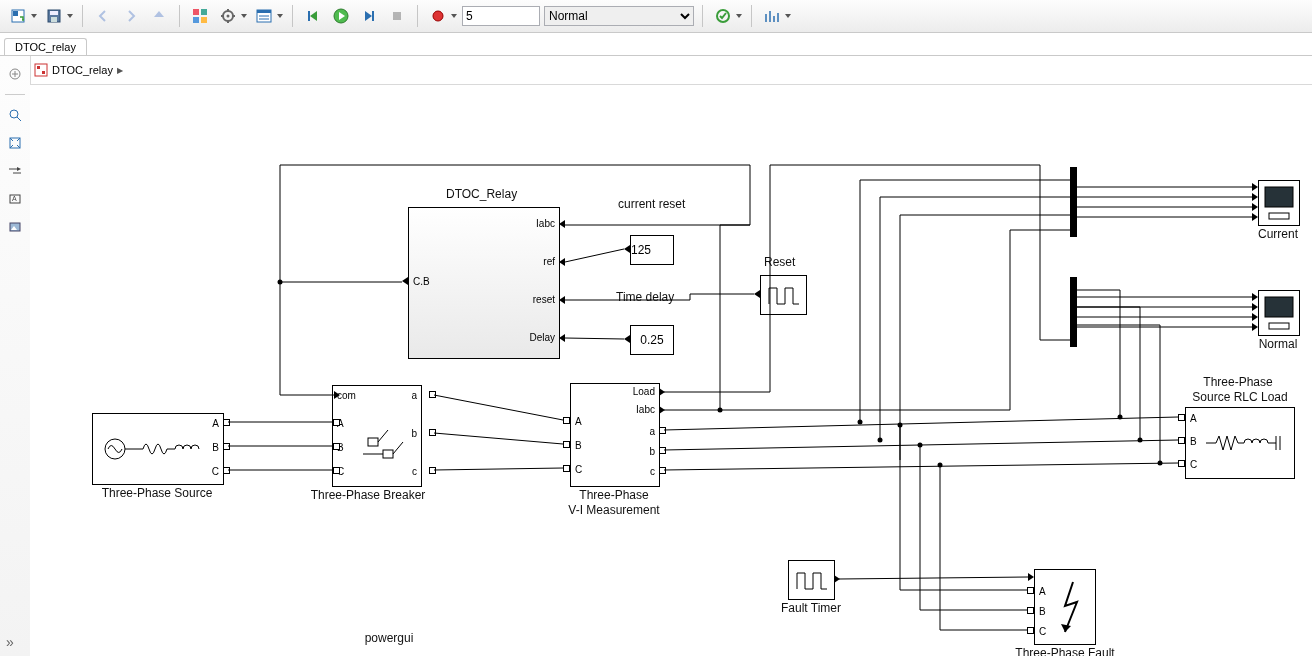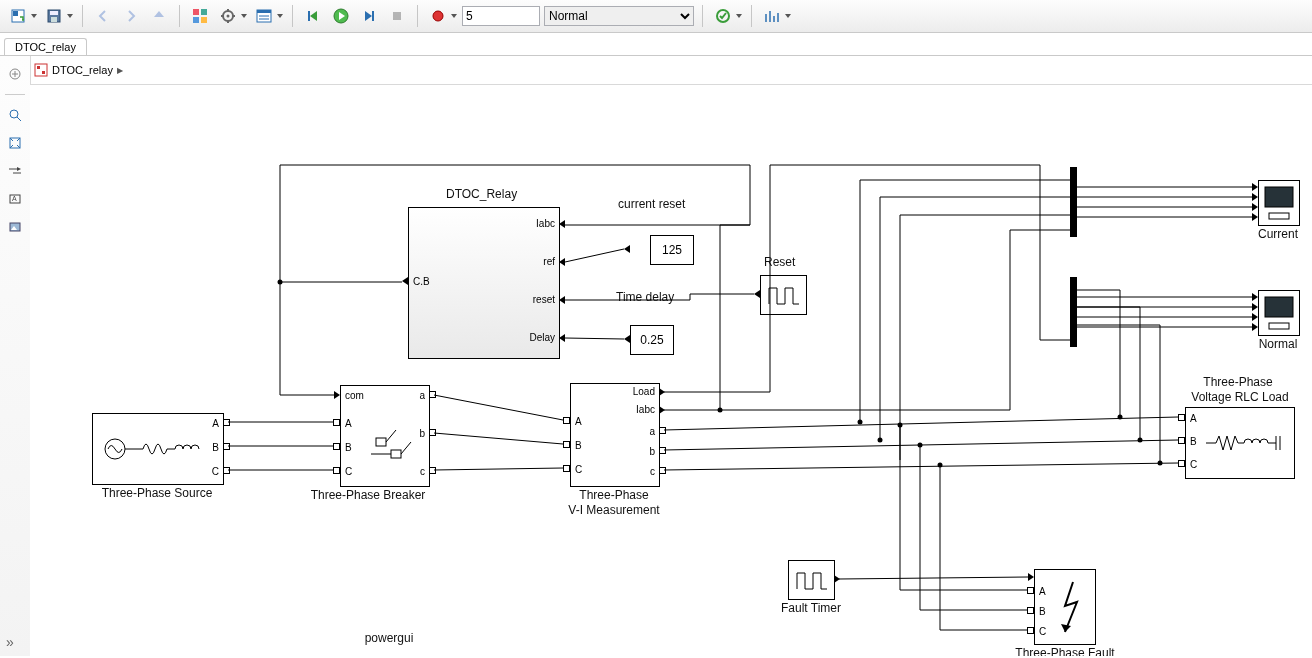--- a/index.html
+++ b/index.html
@@ -268,21 +268,21 @@
       <span class="port r" style="top:86px">reset</span>
       <span class="port r" style="top:124px">Delay</span>
     </div>
     <div class="ptri lt" style="left:372px;top:192px"></div>
     <div class="ptri lt" style="left:529px;top:135px"></div>
     <div class="ptri lt" style="left:529px;top:173px"></div>
     <div class="ptri lt" style="left:529px;top:211px"></div>
     <div class="ptri lt" style="left:529px;top:249px"></div>
 
     <div class="blbl" style="left:588px;top:112px">current reset</div>
-    <div class="blk" style="left:620px;top:150px;width:42px;height:28px;text-align:center;line-height:28px">125</div>
+    <div class="blk" style="left:600px;top:150px;width:42px;height:28px;text-align:left;line-height:28px">125</div>
     <div class="ptri lt" style="left:594px;top:160px"></div>
 
     <div class="blbl" style="left:586px;top:205px">Time delay</div>
     <div class="blk" style="left:600px;top:240px;width:42px;height:28px;text-align:center;line-height:28px">0.25</div>
     <div class="ptri lt" style="left:594px;top:250px"></div>
 
     <div class="blbl" style="left:734px;top:170px">Reset</div>
     <div class="blk" style="left:730px;top:190px;width:45px;height:38px">
       <svg width="45" height="38" viewBox="0 0 45 38">
           <path d="M8 28 L8 12 L16 12 L16 28 L24 28 L24 12 L32 12 L32 28 L38 28" fill="none" stroke="#000"></path>
@@ -301,21 +301,21 @@
         </svg>
       <span class="port r" style="top:4px">A</span>
       <span class="port r" style="top:28px">B</span>
       <span class="port r" style="top:52px">C</span>
     </div>
     <div class="sq" style="left:193px;top:334px"></div>
       <div class="sq" style="left:193px;top:358px"></div>
       <div class="sq" style="left:193px;top:382px"></div>
     <div class="blbl" style="left:62px;top:401px;width:130px">Three-Phase Source</div>
 
-    <div class="blk" style="left:310px;top:300px;width:88px;height:100px">
+    <div class="blk" style="left:302px;top:300px;width:88px;height:100px">
       <span class="port l" style="top:4px">com</span>
       <span class="port l" style="top:32px">A</span>
       <span class="port l" style="top:56px">B</span>
       <span class="port l" style="top:80px">C</span>
       <span class="port r" style="top:4px">a</span>
       <span class="port r" style="top:42px">b</span>
       <span class="port r" style="top:80px">c</span>
       <svg width="88" height="100" viewBox="0 0 88 100" style="position:absolute;left:0;top:0">
           <rect x="35" y="52" width="10" height="8" fill="none" stroke="#000"></rect>
           <rect x="50" y="64" width="10" height="8" fill="none" stroke="#000"></rect>
@@ -348,21 +348,21 @@
       <div class="sq" style="left:533px;top:380px"></div>
     <div class="ptri rt" style="left:629px;top:303px"></div>
       <div class="ptri rt" style="left:629px;top:321px"></div>
     <div class="sq" style="left:629px;top:342px"></div>
       <div class="sq" style="left:629px;top:362px"></div>
       <div class="sq" style="left:629px;top:382px"></div>
     <div class="blbl" style="left:540px;top:403px;width:88px">Three-Phase</div>
     <div class="blbl" style="left:530px;top:418px;width:108px">V-I Measurement</div>
 
     <div class="blbl" style="left:1148px;top:290px;width:120px">Three-Phase</div>
-    <div class="blbl" style="left:1140px;top:305px;width:140px">Voltage RLC Load</div>
+    <div class="blbl" style="left:1140px;top:305px;width:140px">Source RLC Load</div>
     <div class="blk" style="left:1155px;top:322px;width:108px;height:70px">
       <span class="port l" style="top:5px">A</span>
       <span class="port l" style="top:28px">B</span>
       <span class="port l" style="top:51px">C</span>
       <svg width="108" height="70" viewBox="0 0 108 70" style="position:absolute;left:0;top:0">
           <line x1="20" y1="35" x2="30" y2="35" stroke="#000"></line>
           <path d="M30 35 L33 28 L37 42 L41 28 L45 42 L49 28 L52 35" fill="none" stroke="#000"></path>
           <line x1="52" y1="35" x2="58" y2="35" stroke="#000"></line>
           <path d="M58 35 a4 4 0 1 1 8 0 a4 4 0 1 1 8 0 a4 4 0 1 1 8 0" fill="none" stroke="#000"></path>
           <line x1="82" y1="35" x2="90" y2="35" stroke="#000"></line>

